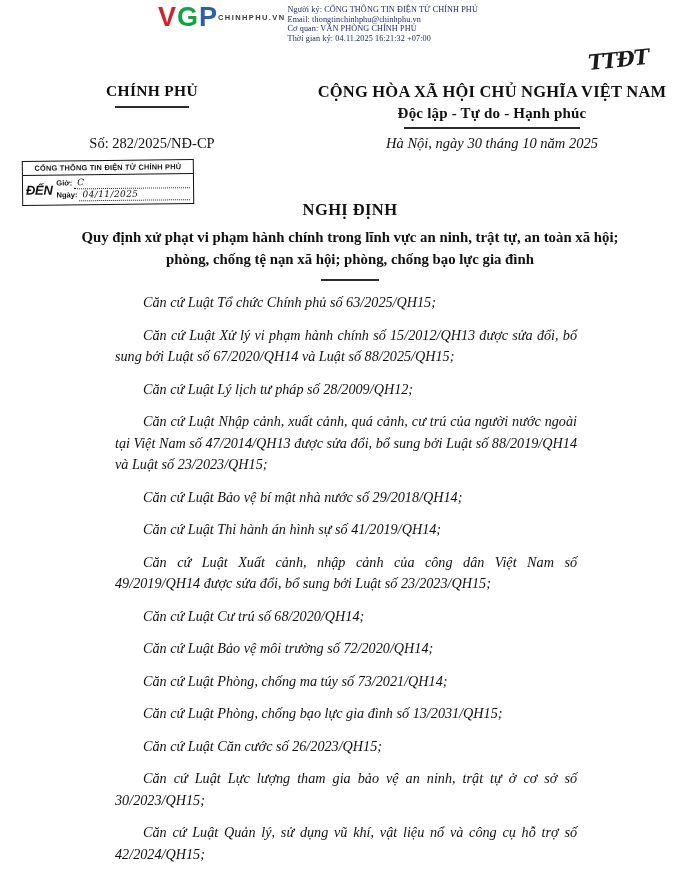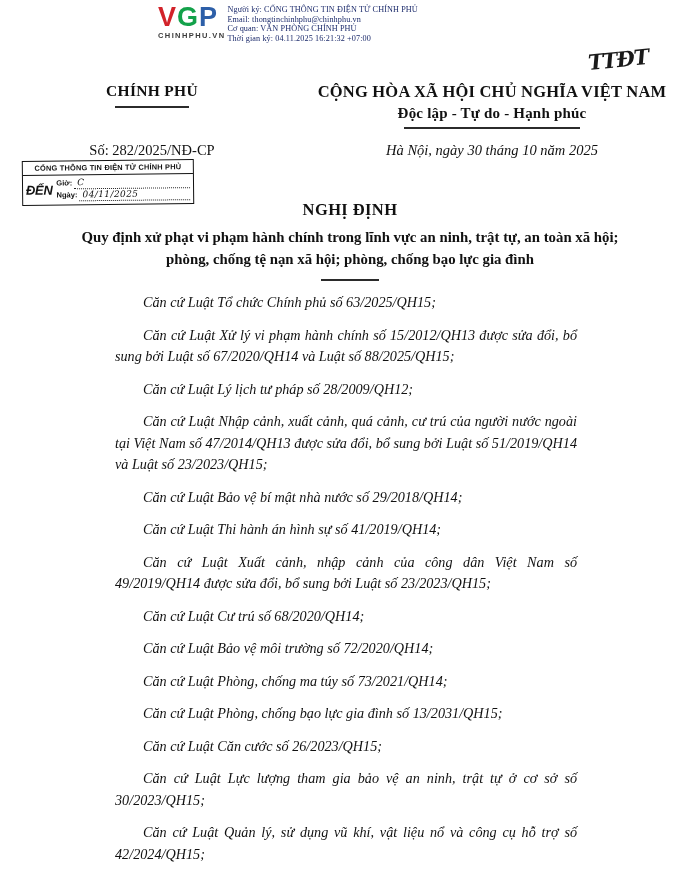--- a/index.html
+++ b/index.html
@@ -27,22 +27,22 @@
   .sig-block {
     position: absolute;
     left: 158px;
     top: 3px;
     display: flex;
     align-items: flex-start;
     gap: 2px;
   }
   .vgp-logo {
     display: flex;
-    flex-direction: column;
-    align-items: flex-start;
+    flex-direction: row;
+    align-items: center;
     line-height: 1;
   }
   .vgp-letters {
     font-family: "Liberation Sans", "DejaVu Sans", sans-serif;
     font-weight: bold;
     font-size: 27px;
     letter-spacing: 1px;
     line-height: 28px;
   }
   .vgp-v { color: #d2232a; }
@@ -126,21 +126,21 @@
   .rule-motto {
     width: 176px;
     height: 1.6px;
     background: #2b2b2b;
     margin: 5px auto 0;
   }
 
   
   .numline {
     position: absolute;
-    top: 142px;
+    top: 135px;
     left: 0;
     width: 700px;
     display: flex;
     justify-content: flex-end;
   }
   .docnum {
     width: 290px;
     text-align: center;
     padding-left: 14px;
     box-sizing: border-box;
@@ -310,21 +310,21 @@
   <div class="title-wrap">
     <div class="doc-type">NGHỊ ĐỊNH</div>
     <div class="doc-subject">Quy định xử phạt vi phạm hành chính trong lĩnh vực an ninh, trật tự, an toàn xã hội; phòng, chống tệ nạn xã hội; phòng, chống bạo lực gia đình</div>
     <div class="rule-title"></div>
   </div>
 
   <div class="body">
     <div class="para">Căn cứ Luật Tổ chức Chính phủ số 63/2025/QH15;</div>
     <div class="para">Căn cứ Luật Xử lý vi phạm hành chính số 15/2012/QH13 được sửa đổi, bổ sung bởi Luật số 67/2020/QH14 và Luật số 88/2025/QH15;</div>
     <div class="para">Căn cứ Luật Lý lịch tư pháp số 28/2009/QH12;</div>
-    <div class="para">Căn cứ Luật Nhập cảnh, xuất cảnh, quá cảnh, cư trú của người nước ngoài tại Việt Nam số 47/2014/QH13 được sửa đổi, bổ sung bởi Luật số 51/2019/QH14 và Luật số 23/2023/QH15;</div>
+    <div class="para">Căn cứ Luật Nhập cảnh, xuất cảnh, quá cảnh, cư trú của người nước ngoài tại Việt Nam số 47/2014/QH13 được sửa đổi, bổ sung bởi Luật số 88/2019/QH14 và Luật số 23/2023/QH15;</div>
     <div class="para">Căn cứ Luật Bảo vệ bí mật nhà nước số 29/2018/QH14;</div>
     <div class="para">Căn cứ Luật Thi hành án hình sự số 41/2019/QH14;</div>
     <div class="para">Căn cứ Luật Xuất cảnh, nhập cảnh của công dân Việt Nam số 49/2019/QH14 được sửa đổi, bổ sung bởi Luật số 23/2023/QH15;</div>
     <div class="para">Căn cứ Luật Cư trú số 68/2020/QH14;</div>
     <div class="para">Căn cứ Luật Bảo vệ môi trường số 72/2020/QH14;</div>
     <div class="para">Căn cứ Luật Phòng, chống ma túy số 73/2021/QH14;</div>
     <div class="para">Căn cứ Luật Phòng, chống bạo lực gia đình số 13/2031/QH15;</div>
     <div class="para">Căn cứ Luật Căn cước số 26/2023/QH15;</div>
     <div class="para">Căn cứ Luật Lực lượng tham gia bảo vệ an ninh, trật tự ở cơ sở số 30/2023/QH15;</div>
     <div class="para">Căn cứ Luật Quản lý, sử dụng vũ khí, vật liệu nổ và công cụ hỗ trợ số 42/2024/QH15;</div>

